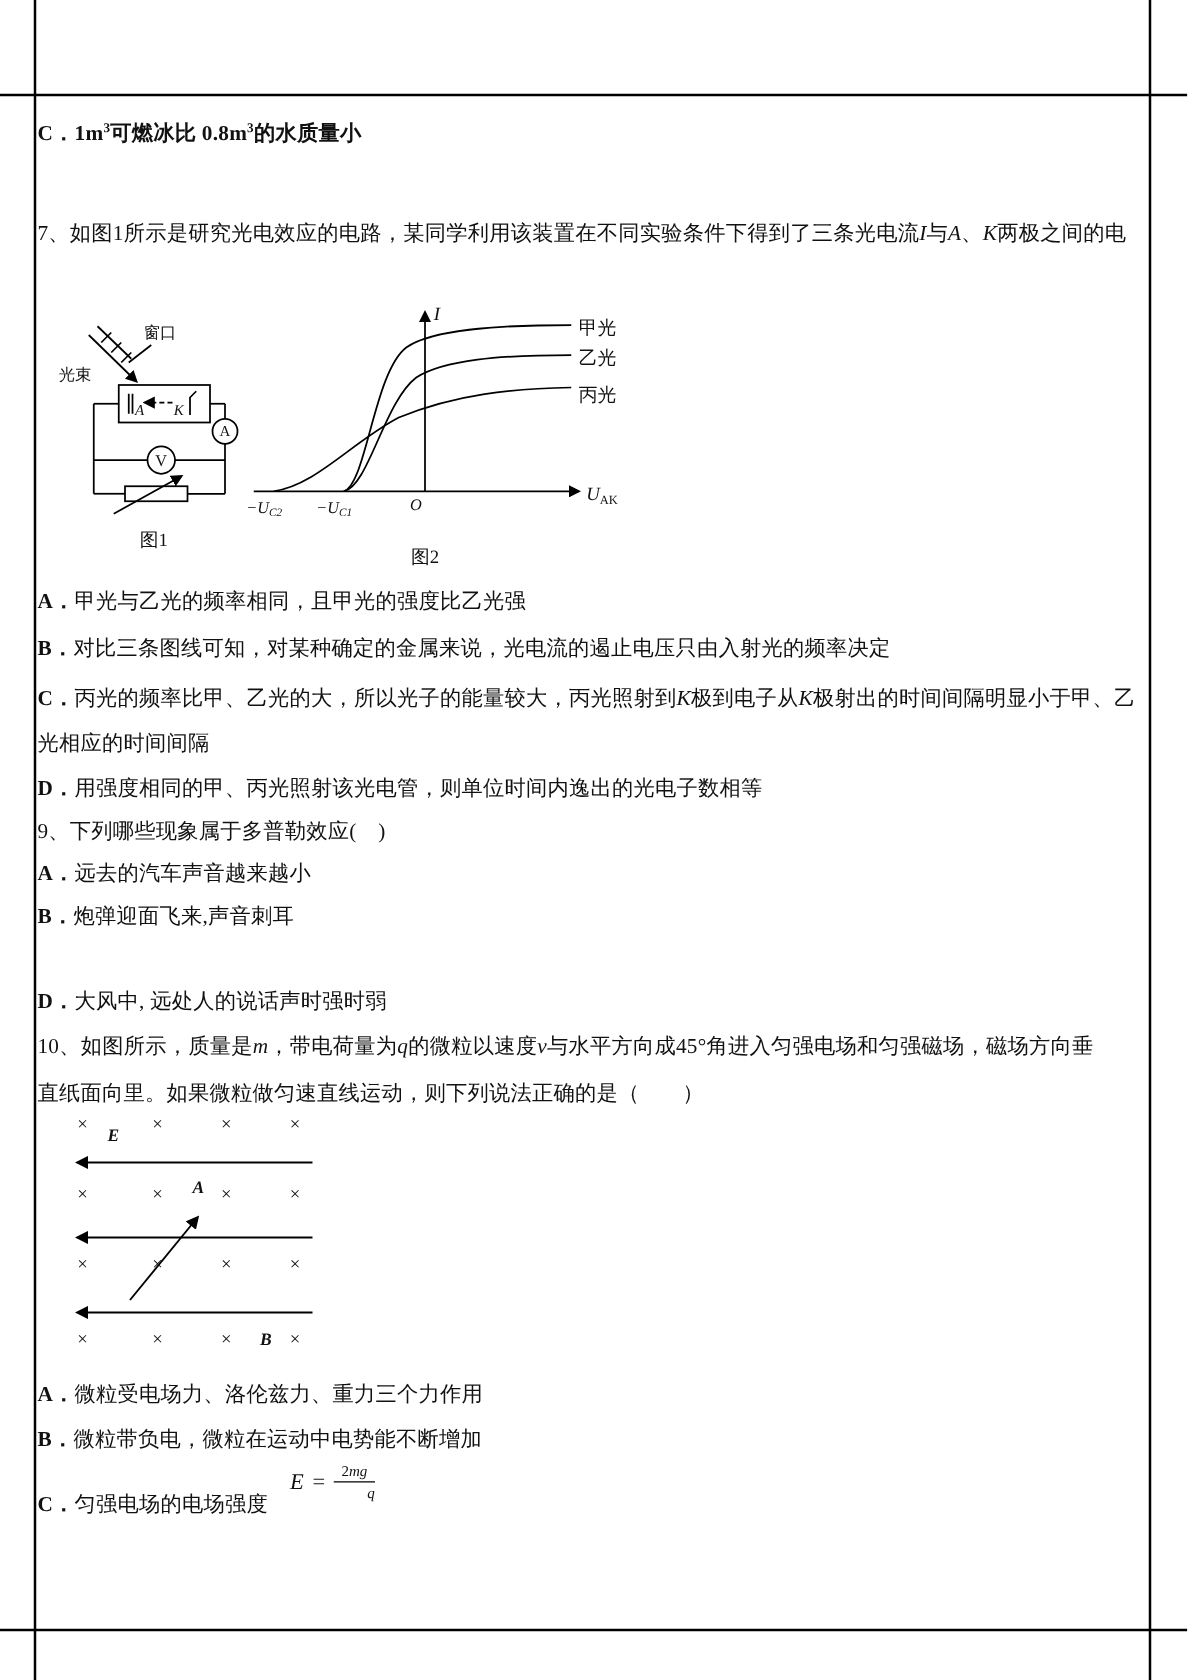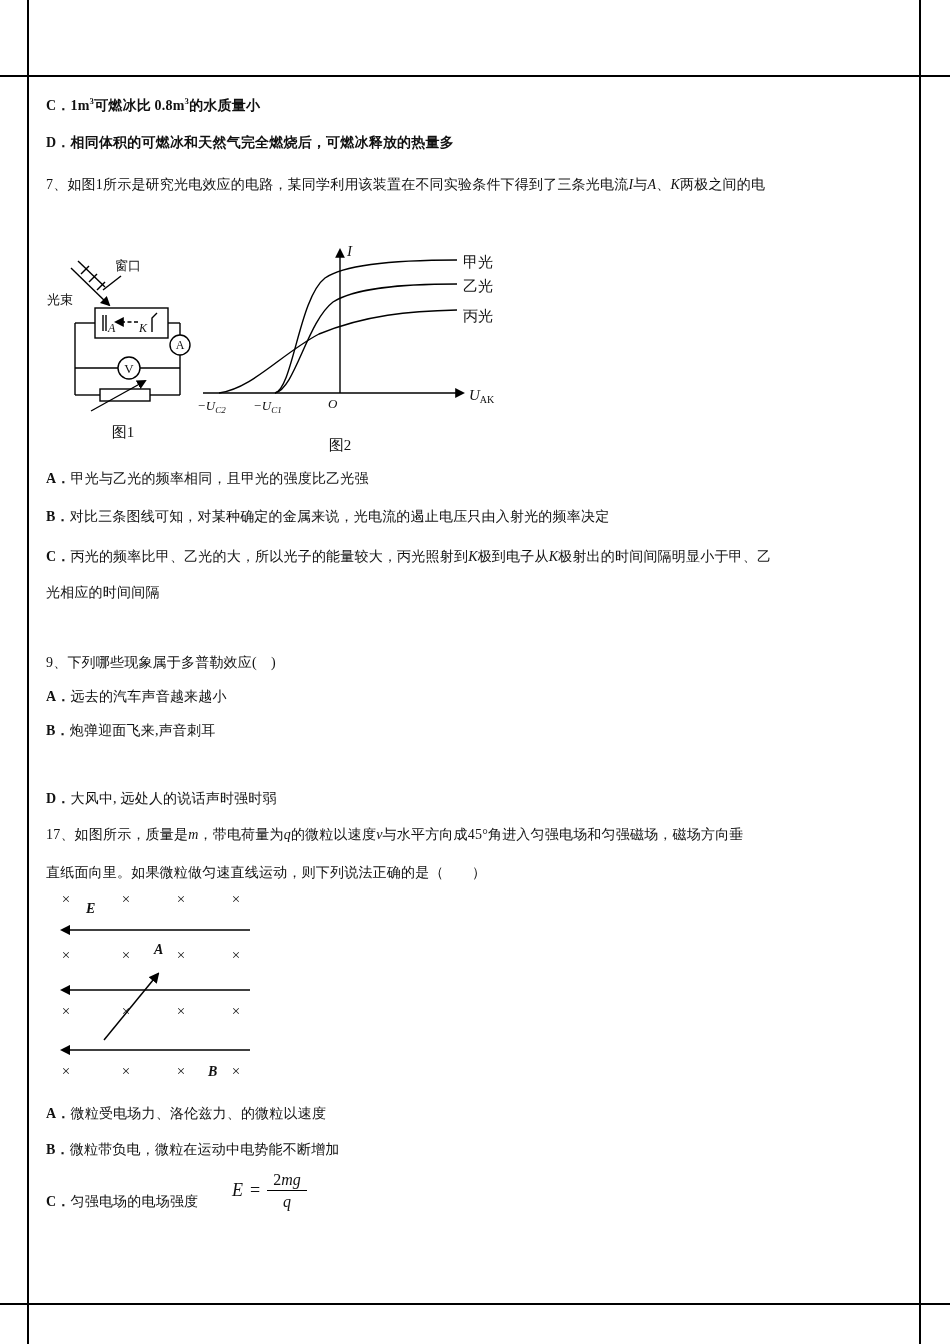--- a/index.html
+++ b/index.html
@@ -3,28 +3,28 @@
 <meta charset="utf-8">
 <style>
   *{margin:0;padding:0;box-sizing:border-box}
   html,body{background:#ffffff}
   .page{
     position:relative;width:950px;height:1344px;background:#fff;
     font-family:"Liberation Serif","DejaVu Serif",serif;color:#111;overflow:hidden;
   }
   .hline{position:absolute;left:0;width:950px;height:2px;background:#000}
   .vline{position:absolute;top:0;width:2px;height:1344px;background:#000}
-  .line{position:absolute;left:46px;white-space:nowrap;font-size:14px;line-height:1.35;letter-spacing:.2px}
+  .line{position:absolute;left:30px;white-space:nowrap;font-size:17px;line-height:1.35;letter-spacing:.2px}
   .line sup{font-size:.62em;vertical-align:super}
   .line sub{font-size:.62em;vertical-align:sub}
   svg{position:absolute;overflow:visible}
   svg text{font-family:"Liberation Serif","DejaVu Serif",serif;fill:#111}
   .formula{position:absolute;display:flex;align-items:center;gap:7px;font-size:18px}
   .formula .lhs{font-style:italic}
-  .frac{display:inline-flex;flex-direction:column;align-items:center;line-height:1.2;font-size:16px}
+  .frac{display:inline-flex;flex-direction:column;align-items:flex-end;line-height:1.2;font-size:12px}
   .frac .num{padding:0 6px 1px;border-bottom:1.4px solid #000}
   .frac .den{padding-top:1px}
 </style>
 </head>
 <body>
 
 <div class="page">
 
   <div class="hline" style="top:75px"></div>
   <div class="hline" style="top:1303px"></div>
@@ -33,21 +33,20 @@
 
   <svg width="0" height="0">
     <defs>
       <marker id="ah" viewBox="0 0 10 10" refX="8" refY="5" markerWidth="7" markerHeight="7" orient="auto">
         <path d="M0,0L10,5L0,10z" fill="#000"></path>
       </marker>
     </defs>
   </svg>
 
   <div class="line" style="top:96px"><span style="font-weight: bold;">C．</span><span style="font-weight: bold;">1m</span><sup style="font-weight: bold;">3</sup><span style="font-weight: bold;">可燃冰比 0.8m</span><sup style="font-weight: bold;">3</sup><span style="font-weight: bold;">的水质量小</span></div>
-  <div class="line" style="top:134px"><span style="font-weight: bold;">D．</span><span style="font-weight: bold;">相同体积的可燃冰和天然气完全燃烧后，可燃冰释放的热量多</span></div>
 
   <div class="line" style="top:176px"><span>7、如图1所示是研究光电效应的电路，某同学利用该装置在不同实验条件下得到了三条光电流</span><span style="font-style: italic;">I</span><span>与</span><span style="font-style: italic;">A</span><span>、</span><span style="font-style: italic;">K</span><span>两极之间的电</span></div>
 
   <svg width="175" height="200" viewBox="0 0 175 200" style="left:45px;top:252px">
     <g stroke="#000" stroke-width="1.4" fill="none">
       <line x1="76" y1="24" x2="58" y2="38"></line>
       <line x1="26" y1="16" x2="64" y2="53" marker-end="url(#ah)"></line>
       <line x1="33" y1="9" x2="60" y2="35"></line>
       <line x1="36" y1="22" x2="44" y2="14"></line>
       <line x1="44" y1="30" x2="52" y2="22"></line>
@@ -96,27 +95,28 @@
     <text x="2" y="170" font-size="13"><tspan font-style="italic">−U</tspan><tspan font-size="9" dy="3" font-style="italic">C2</tspan></text>
     <text x="58" y="170" font-size="13"><tspan font-style="italic">−U</tspan><tspan font-size="9" dy="3" font-style="italic">C1</tspan></text>
     <text x="133" y="168" font-size="13" font-style="italic">O</text>
     <text x="145" y="210" font-size="15" text-anchor="middle">图2</text>
   </svg>
 
   <div class="line" style="top:470px"><span style="font-weight: bold;">A．</span><span>甲光与乙光的频率相同，且甲光的强度比乙光强</span></div>
   <div class="line" style="top:548px"><span style="font-weight: bold;">C．</span><span>丙光的频率比甲、乙光的大，所以光子的能量较大，丙光照射到</span><span style="font-style: italic;">K</span><span>极到电子从</span><span style="font-style: italic;">K</span><span>极射出的时间间隔明显小于甲、乙</span></div>
   <div class="line" style="top:508px"><span style="font-weight: bold;">B．</span><span>对比三条图线可知，对某种确定的金属来说，光电流的遏止电压只由入射光的频率决定</span></div>
   <div class="line" style="top:584px"><span>光相应的时间间隔</span></div>
+  <div class="line" style="top:620px"><span style="font-weight: bold;">D．</span><span>用强度相同的甲、丙光照射该光电管，则单位时间内逸出的光电子数相等</span></div>
 
   <div class="line" style="top:654px"><span>9、下列哪些现象属于多普勒效应(　)</span></div>
   <div class="line" style="top:688px"><span style="font-weight: bold;">A．</span><span>远去的汽车声音越来越小</span></div>
   <div class="line" style="top:722px"><span style="font-weight: bold;">B．</span><span>炮弹迎面飞来,声音刺耳</span></div>
   <div class="line" style="top:790px"><span style="font-weight: bold;">D．</span><span>大风中, 远处人的说话声时强时弱</span></div>
 
-  <div class="line" style="top:826px"><span>17、如图所示，质量是</span><span style="font-style: italic;">m</span><span>，带电荷量为</span><span style="font-style: italic;">q</span><span>的微粒以速度</span><span style="font-style: italic;">v</span><span>与水平方向成45°角进入匀强电场和匀强磁场，磁场方向垂</span></div>
+  <div class="line" style="top:826px"><span>10、如图所示，质量是</span><span style="font-style: italic;">m</span><span>，带电荷量为</span><span style="font-style: italic;">q</span><span>的微粒以速度</span><span style="font-style: italic;">v</span><span>与水平方向成45°角进入匀强电场和匀强磁场，磁场方向垂</span></div>
   <div class="line" style="top:864px"><span>直纸面向里。如果微粒做匀速直线运动，则下列说法正确的是（　　）</span></div>
 
   <svg width="230" height="210" viewBox="0 0 230 210" style="left:48px;top:886px">
 
     <text x="18" y="18" font-size="15" text-anchor="middle">×</text>
     <text x="78" y="18" font-size="15" text-anchor="middle">×</text>
     <text x="133" y="18" font-size="15" text-anchor="middle">×</text>
     <text x="188" y="18" font-size="15" text-anchor="middle">×</text>
     <text x="38" y="27" font-size="14" font-style="italic" font-weight="bold">E</text>
     <line x1="202" y1="44" x2="14" y2="44" stroke="#000" stroke-width="1.5" marker-end="url(#ah)"></line>
@@ -136,21 +136,21 @@
     <text x="188" y="130" font-size="15" text-anchor="middle">×</text>
     <line x1="202" y1="164" x2="14" y2="164" stroke="#000" stroke-width="1.5" marker-end="url(#ah)"></line>
 
     <text x="18" y="190" font-size="15" text-anchor="middle">×</text>
     <text x="78" y="190" font-size="15" text-anchor="middle">×</text>
     <text x="133" y="190" font-size="15" text-anchor="middle">×</text>
     <text x="188" y="190" font-size="15" text-anchor="middle">×</text>
     <text x="160" y="190" font-size="14" font-style="italic" font-weight="bold">B</text>
   </svg>
 
-  <div class="line" style="top:1105px"><span style="font-weight: bold;">A．</span><span>微粒受电场力、洛伦兹力、的微粒以速度</span></div>
+  <div class="line" style="top:1105px"><span style="font-weight: bold;">A．</span><span>微粒受电场力、洛伦兹力、重力三个力作用</span></div>
   <div class="line" style="top:1141px"><span style="font-weight: bold;">B．</span><span>微粒带负电，微粒在运动中电势能不断增加</span></div>
   <div class="line" style="top:1193px"><span style="font-weight: bold;">C．</span><span>匀强电场的电场强度</span></div>
 
   <div class="formula" style="left:232px;top:1170px">
     <span class="lhs">E</span>
     <span>=</span>
     <span class="frac">
       <span class="num"><span>2</span><span style="font-style: italic;">mg</span></span>
       <span class="den"><span style="font-style: italic;">q</span></span>
     </span>

